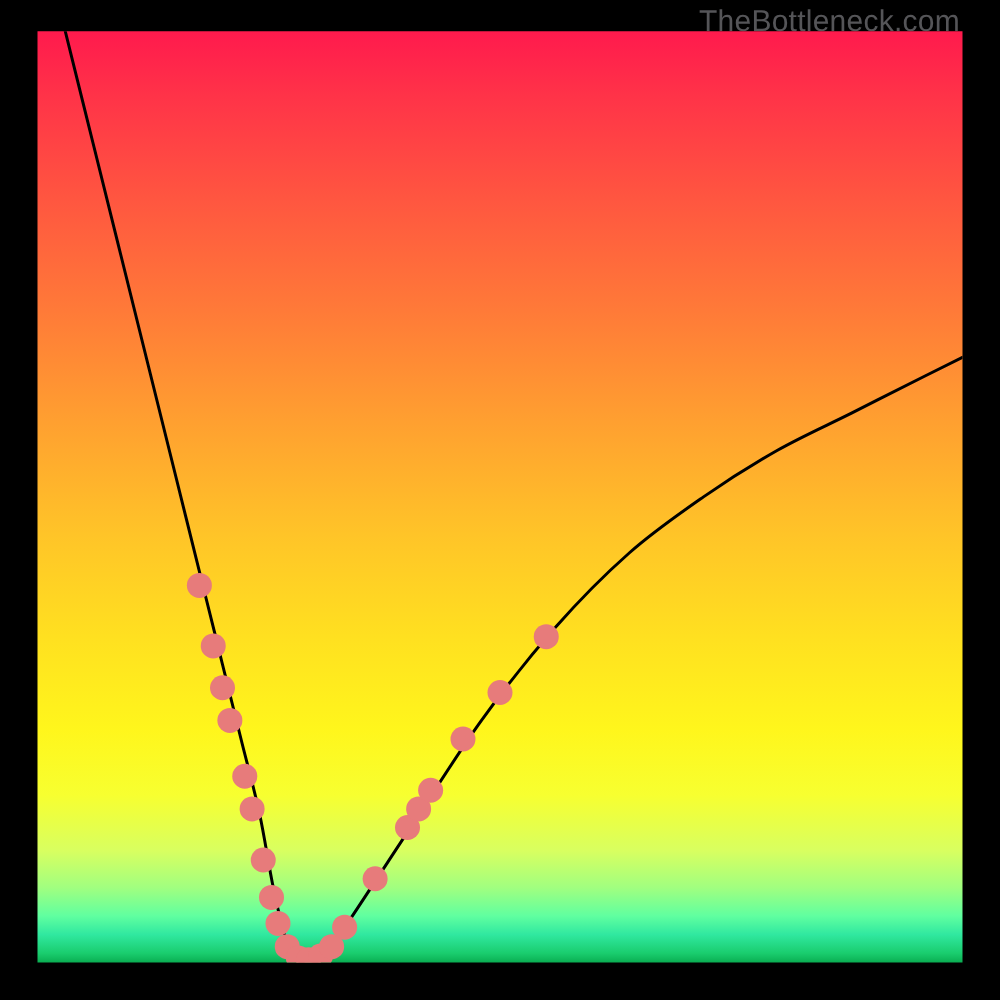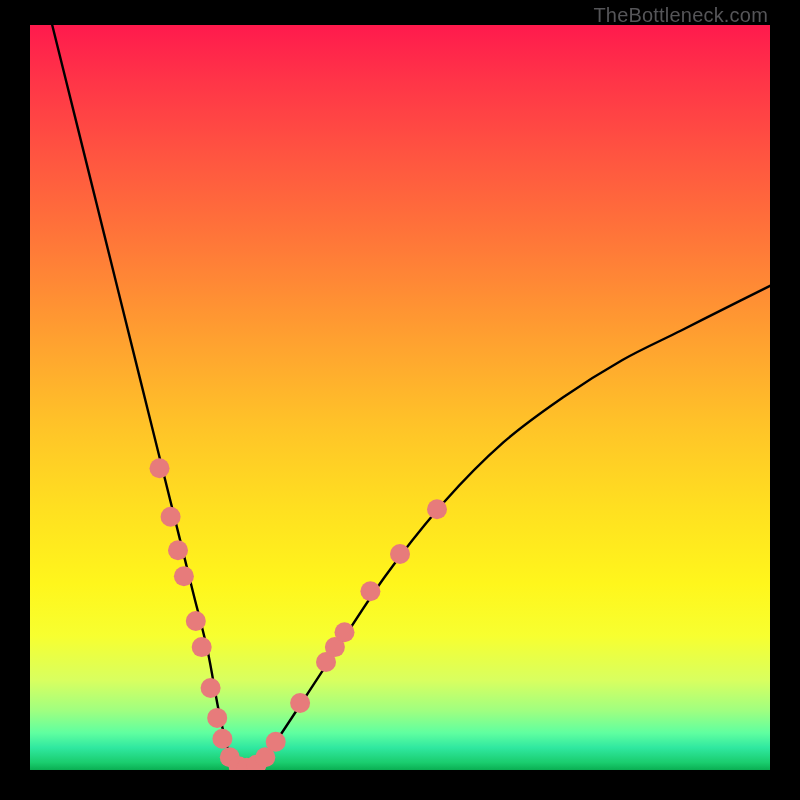--- a/index.html
+++ b/index.html
@@ -32,21 +32,21 @@
       #60ffa0 95%,
       #30e8a0 97%,
       #1acd6e 99%,
       #0aae52 100%
     );
   }
   .attribution {
     position: absolute;
     top: 4px;
     right: 32px;
-    font-size: 20px;
+    font-size: 24px;
     font-weight: 500;
     color: #555558;
     letter-spacing: 0.2px;
   }
   svg.curve {
     position: absolute;
     left: 0;
     top: 0;
     width: 740px;
     height: 745px;

